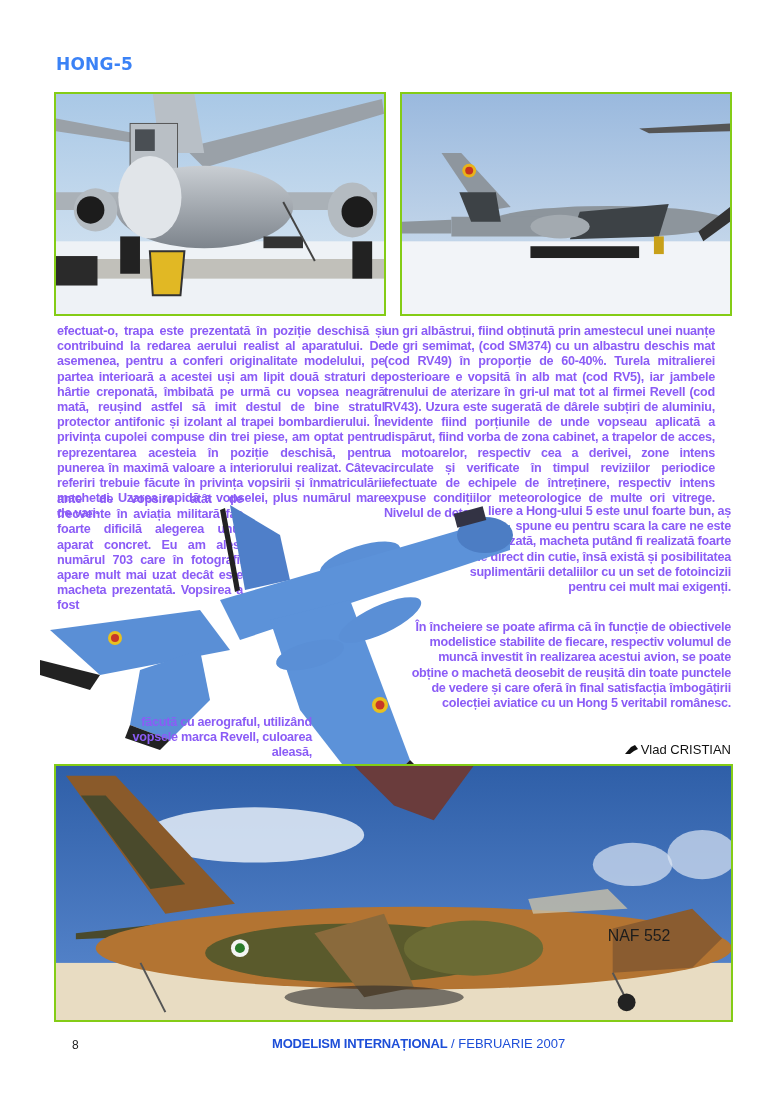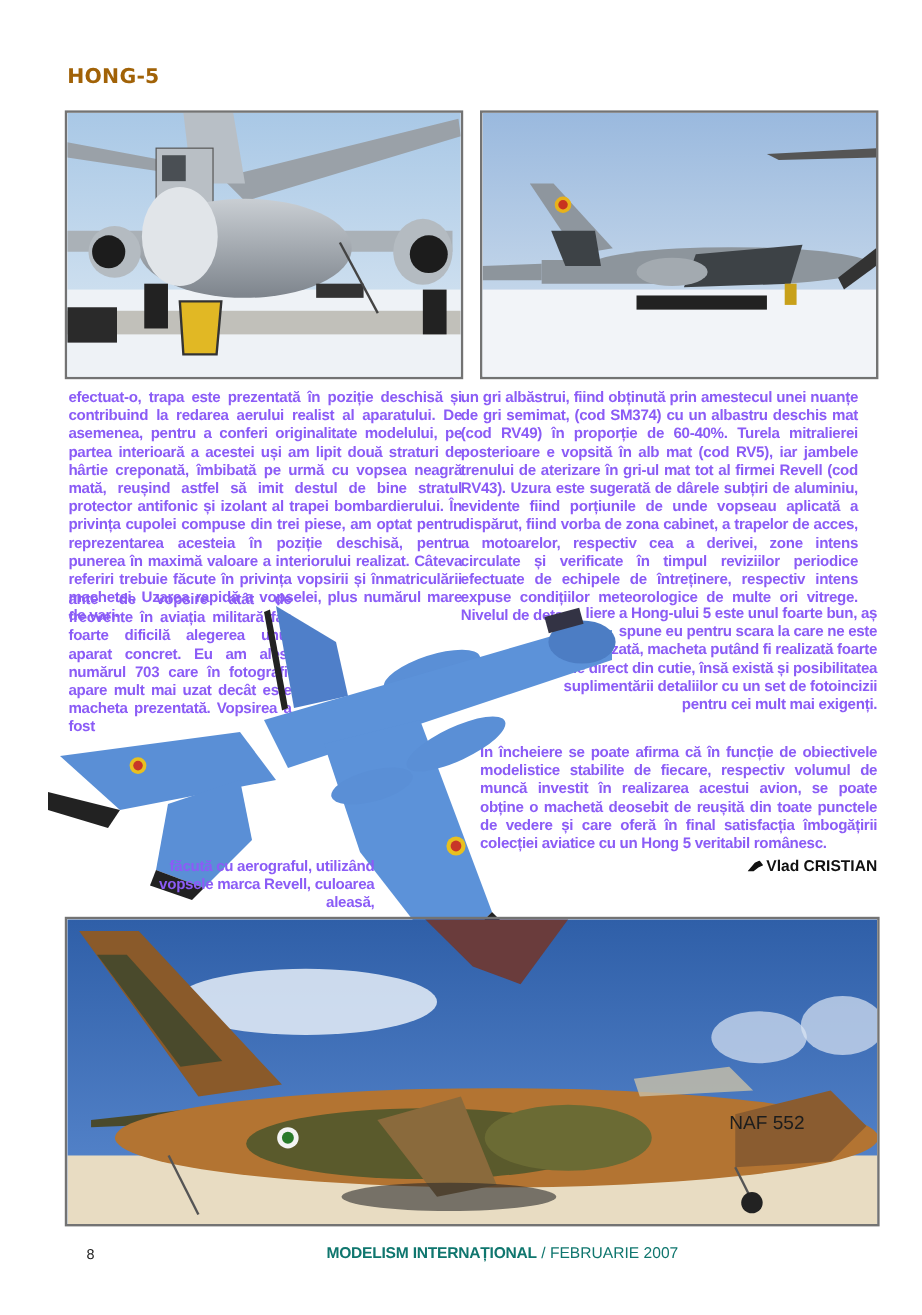--- a/index.html
+++ b/index.html
@@ -1,39 +1,39 @@
 <!DOCTYPE html>
 <html><head>
 <meta charset="utf-8">
 <style>
   html, body { margin:0; padding:0; background:#ffffff; }
   body { width:768px; height:1096px; position:relative; overflow:hidden;
          font-family:"Liberation Sans", sans-serif; color:#111; }
   .section-title { position:absolute; left:56px; top:54px; font-size:17px; font-weight:bold;
-         font-family:"DejaVu Sans", sans-serif; letter-spacing:0.2px; color:#a16207; }
-  .photo { position:absolute; border:2px solid #737373; overflow:hidden; box-sizing:border-box; }
+         font-family:"DejaVu Sans", sans-serif; letter-spacing:0.2px; color:#3b82f6; }
+  .photo { position:absolute; border:2px solid #84cc16; overflow:hidden; box-sizing:border-box; }
   .photo svg { display:block; width:100%; height:100%; }
   #photo1 { left:54px; top:92px; width:332px; height:224px; }
   #photo2 { left:400px; top:92px; width:332px; height:224px; }
   #photo3 { left:54px; top:764px; width:679px; height:258px; }
   .txt { position:absolute; font-size:12.6px; line-height:15.2px; text-align:justify;
          font-family:"Liberation Sans Narrow","Liberation Sans", sans-serif; letter-spacing:-0.25px; color:#8b5cf6;font-weight:bold; }
   .txt p { margin:0; }
   #col1a { left:57px; top:324px; width:328px; }
   #col1b { left:57px; top:492px; width:186px; }
   #col1c { left:132px; top:715px; width:180px; text-align:right; }
   #col2a { left:384px; top:324px; width:331px; }
   #col2b { left:460px; top:504px; width:271px; text-align:right; }
-  #col2c { left:400px; top:620px; width:331px; }
-  .author { position:absolute; right:37px; top:714px; font-size:13px; font-weight:bold;
+  #col2c { left:400px; top:620px; width:331px; text-align:right; }
+  .author { position:absolute; right:37px; top:742px; font-size:13px; font-weight:normal;
          display:flex; align-items:center; gap:2px; }
   .pen-icon { width:14px; height:10px; display:inline-block; }
   .model { position:absolute; left:40px; top:500px; width:500px; height:310px; pointer-events:none; }
   .footer-num { position:absolute; left:72px; top:1038px; font-size:12px; color:#222; }
-  .footer-mag { position:absolute; left:272px; top:1036px; font-size:13px; color:#0f766e; }
+  .footer-mag { position:absolute; left:272px; top:1036px; font-size:13px; color:#1d4ed8; }
   .footer-mag b { font-weight:bold; letter-spacing:-0.2px; }
 </style>
 </head>
 <body>
 
 <div class="section-title">HONG-5</div>
 
 <div class="photo" id="photo1">
   <svg viewBox="0 0 332 224" preserveAspectRatio="none">
     <defs>

